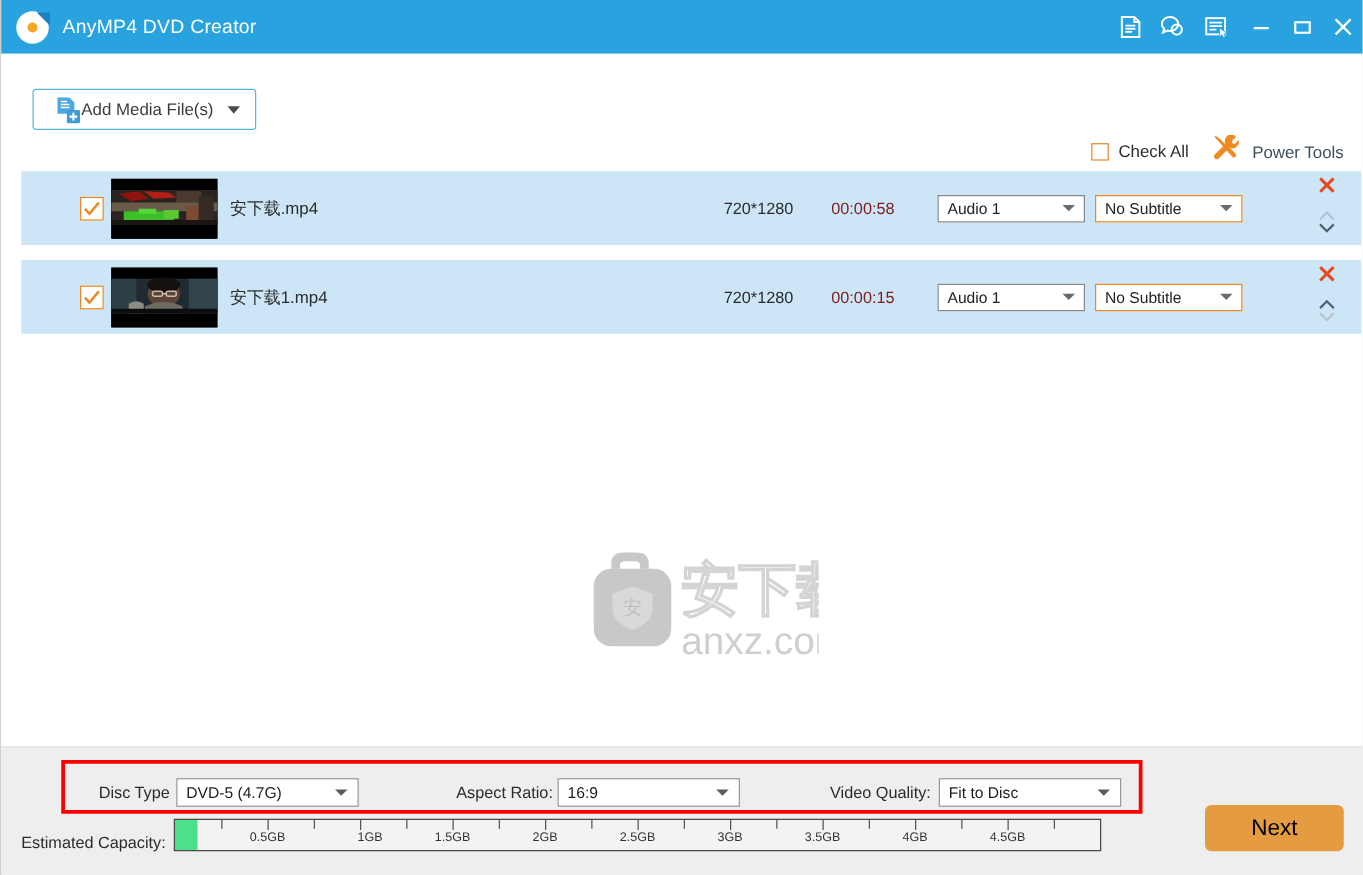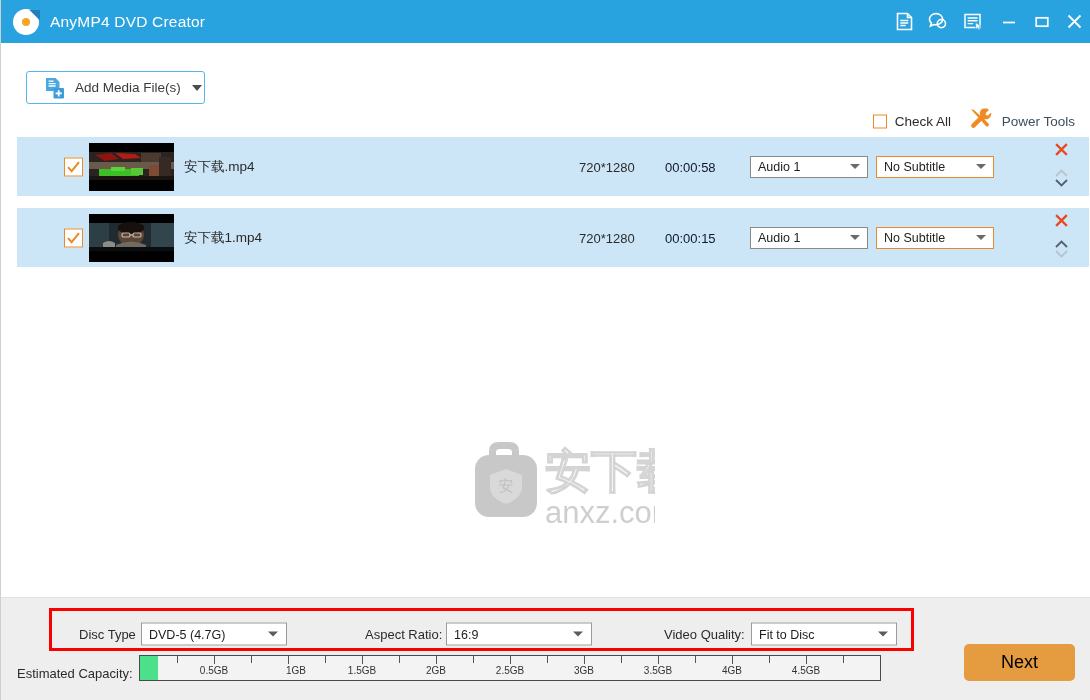--- a/index.html
+++ b/index.html
@@ -75,21 +75,20 @@
     position: absolute; left: 25px; top: 28px;
     width: 179px; height: 33px;
     border: 1px solid #59b6e6;
     border-radius: 3px;
     background: #fff;
     display: flex; align-items: center;
     cursor: pointer;
   }
   .add-media .file-ico { margin-left: 18px; width: 20px; height: 22px; position: relative; }
   .add-media .lbl {
-    margin-left: 10px;
     font-size: 13.5px; color: #3b3b3b;
   }
   .add-media .caret {
     margin-left: 11px;
     width: 0; height: 0;
     border-left: 5.5px solid transparent;
     border-right: 5.5px solid transparent;
     border-top: 6px solid #4c4c4c;
   }
   .check-all {
@@ -149,21 +148,21 @@
     font-size: 13.5px; color: #2b2b2b;
   }
   .res {
     position: absolute; left: 562px; top: 50%;
     transform: translateY(-50%);
     font-size: 13px; color: #2b2b2b;
   }
   .dur {
     position: absolute; left: 648px; top: 50%;
     transform: translateY(-50%);
-    font-size: 13px; color: #0f172a;
+    font-size: 13px; color: #7f1d1d;
   }
   .sel {
     position: absolute; top: 50%;
     transform: translateY(-50%);
     height: 22px;
     background: #fff;
     display: flex; align-items: center;
     cursor: pointer;
     font-size: 12.5px; color: #222;
   }

